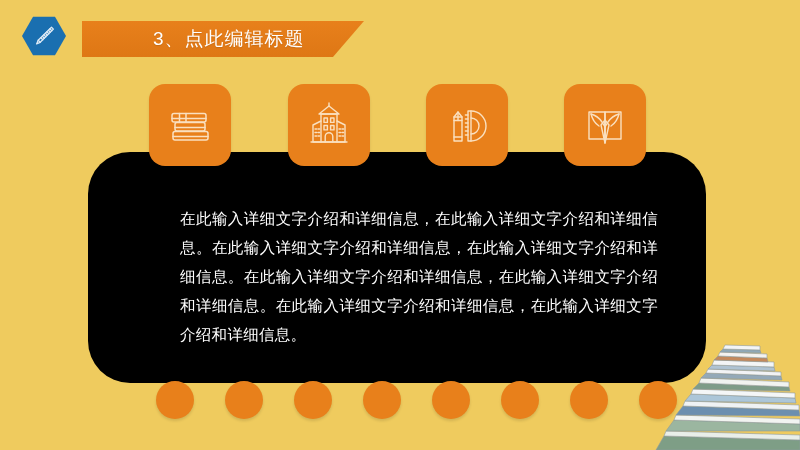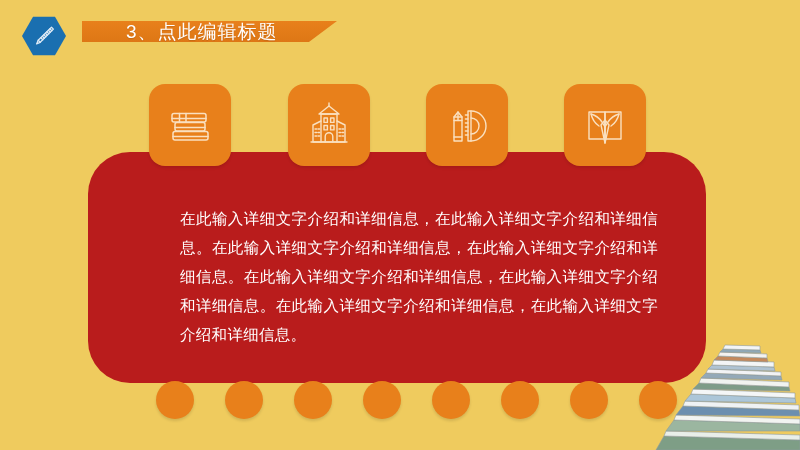--- a/index.html
+++ b/index.html
@@ -15,35 +15,35 @@
   
   .hex-badge{
     position:absolute;left:22px;top:16px;width:44px;height:40px;
     background:#1A6FB0;
     clip-path:polygon(25% 2%,75% 2%,100% 50%,75% 98%,25% 98%,0% 50%);
     display:flex;align-items:center;justify-content:center;
   }
   .hex-badge svg{display:block;}
 
   .title-banner{
-    position:absolute;left:82px;top:21px;height:21px;width:255px;
+    position:absolute;left:82px;top:21px;height:36px;width:255px;
     background:linear-gradient(180deg,#E8801B 0%,#DE7715 100%);
     clip-path:polygon(0 0,100% 0,89% 100%,0 100%);
-    display:flex;align-items:center;
+    display:flex;align-items:center;padding-left:27px;
   }
   .title-text{
     color:#FFFFFF;font-size:19px;letter-spacing:1px;
     margin-left:44px;white-space:nowrap;
     text-shadow:0 1px 1px rgba(0,0,0,.12);
   }
 
   
   .panel{
     position:absolute;left:88px;top:152px;width:618px;height:231px;
-    background:#b91c1c;border-radius:42px;text-decoration:underline;
+    background:#000000;border-radius:42px;text-decoration:underline;
   }
   .panel-text{
     position:absolute;left:92px;right:48px;top:52px;
     color:#FFFFFF;font-size:15.5px;line-height:29px;
     text-align:justify;letter-spacing:.3px;
   }
 
   
   .tiles{position:absolute;left:0;top:84px;width:800px;height:84px;}
   .tile{

